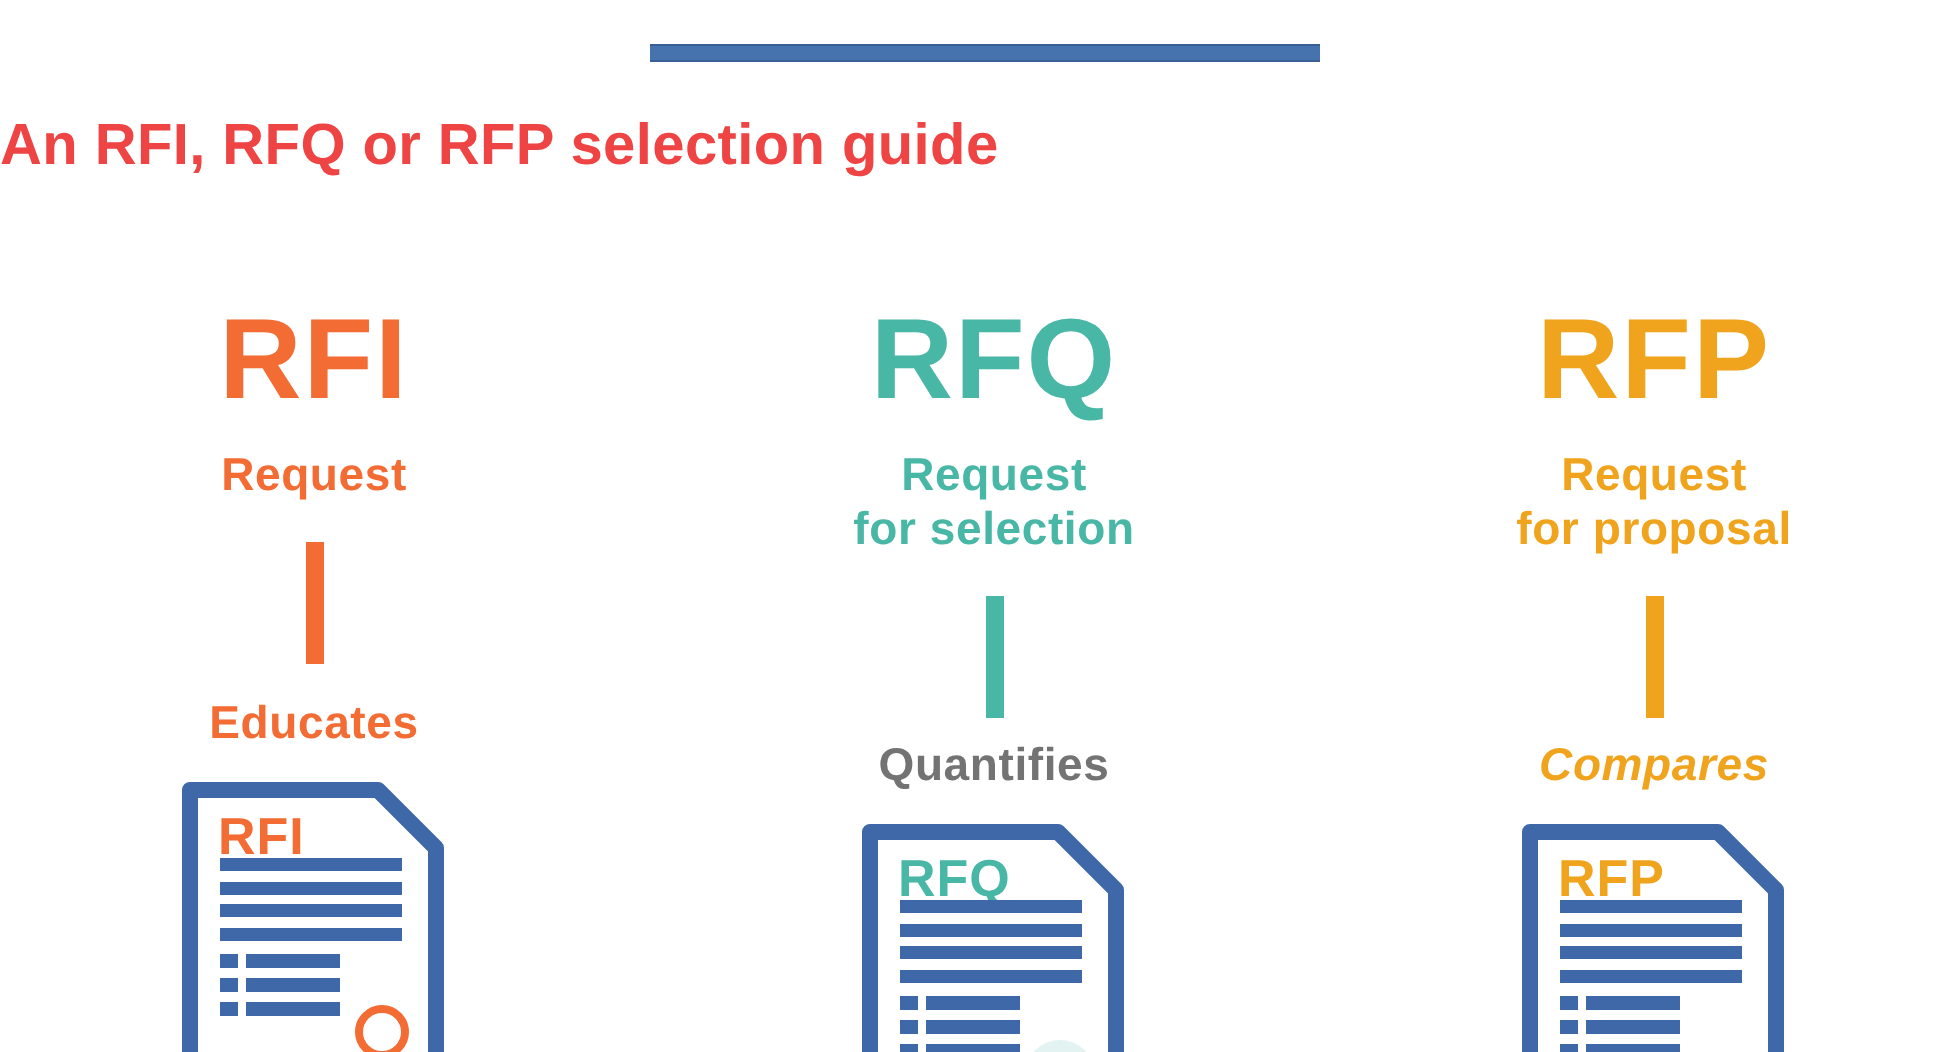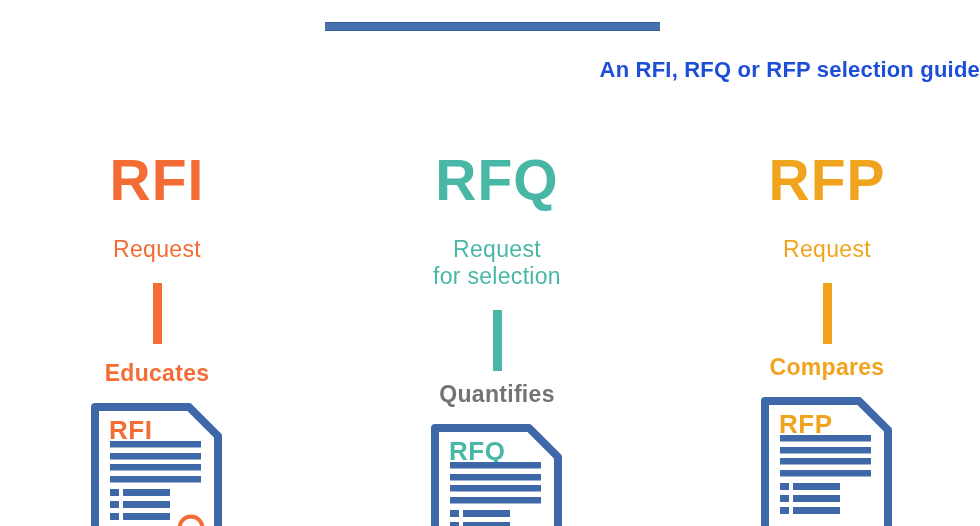--- a/index.html
+++ b/index.html
@@ -14,49 +14,49 @@
   .accent-bar {
     position: absolute;
     left: 325px; top: 22px;
     width: 335px; height: 9px;
     border-top: 1px solid #3A5F97;
     border-bottom: 1px solid #3A5F97;
   }
   .title {
     position: absolute;
     top: 57px; left: 0; right: 0;
-    text-align: right;
-    font-size: 22px;
+    text-align: left;
+    font-size: 29px;
     font-weight: 600;
     letter-spacing: 0.2px;
-    color: #1d4ed8;
+    color: #ef4444;
   }
 
   
   .col {
     position: absolute;
     top: 150px;
     width: 300px;
     text-align: center;
   }
   .col-1 { left: 7px; }
   .col-2 { left: 347px; }
   .col-3 { left: 677px; }
 
   .acronym {
     font-size: 57px;
     line-height: 60px;
     font-weight: 800;
     letter-spacing: 1px;
   }
   .subtitle {
-    margin-top: 26px;
+    margin-top: 14px;
     font-size: 23px;
     line-height: 27px;
-    font-weight: 400;
+    font-weight: 700;
     letter-spacing: 0.3px;
   }
   .vbar {
     width: 9px; height: 61px;
     margin: 20px auto 0 auto;
   }
   .verb {
     margin-top: 10px;
     font-size: 23px;
     line-height: 27px;
@@ -130,23 +130,24 @@
       <rect x="20" y="112" width="9" height="7"></rect>
         <rect x="33" y="112" width="47" height="7"></rect>
     </g>
   </svg>
 </section>
 
 <section class="col col-3">
   <div class="acronym" style="color: rgb(240, 164, 29);">RFP</div>
   <div class="subtitle" style="color: rgb(240, 164, 29);">
     <div>Request</div>
+    <div>for proposal</div>
   </div>
   <div class="vbar" style="background: rgb(240, 164, 29);"></div>
-  <div class="verb" style="color: rgb(240, 164, 29);">Compares</div>
+  <div class="verb" style="color: rgb(240, 164, 29); font-style: italic;">Compares</div>
   <svg class="doc" width="134" height="150" viewBox="0 0 134 150">
     <polygon points="5,6 99,6 128,35 128,152 5,152" stroke-width="8" stroke-linejoin="round" stroke="#3E68A8" fill="#FFFFFF"></polygon>
     <text x="19" y="38" fill="#F0A41D">RFP</text>
     <g fill="#3E68A8">
       <rect x="20" y="40" width="91" height="6.5"></rect>
       <rect x="20" y="52" width="91" height="6.5"></rect>
       <rect x="20" y="63" width="91" height="6.5"></rect>
       <rect x="20" y="75" width="91" height="6.5"></rect>
       <rect x="20" y="88" width="9" height="7"></rect>
         <rect x="33" y="88" width="47" height="7"></rect>

